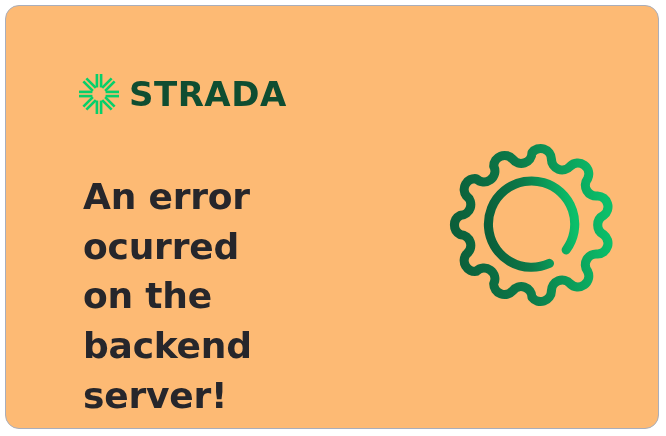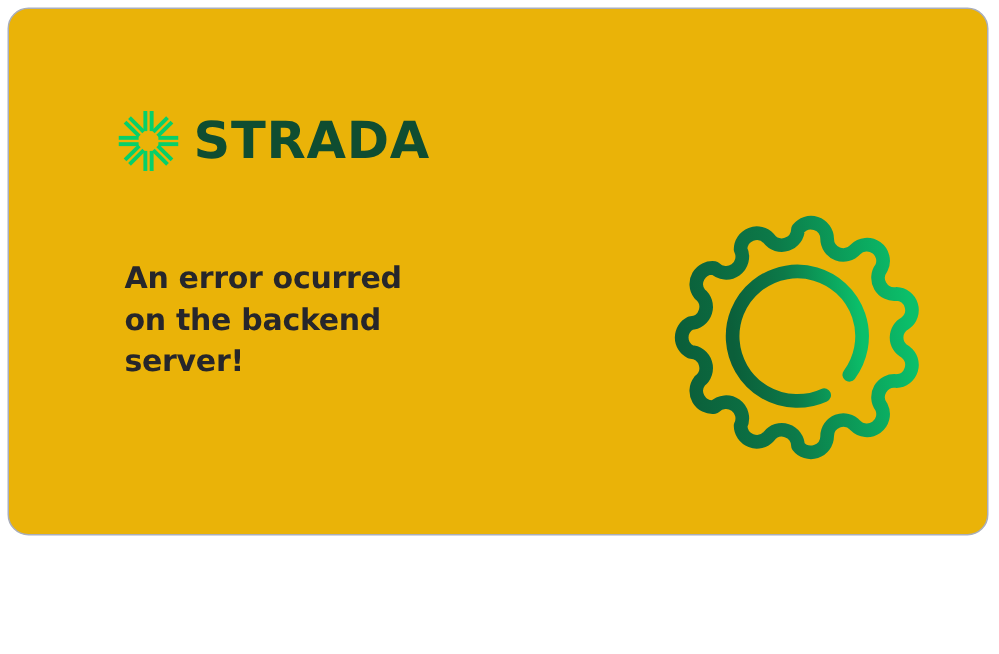--- a/index.html
+++ b/index.html
@@ -12,23 +12,23 @@
     height: 436px;
     font-family: "Liberation Sans", sans-serif;
     -webkit-font-smoothing: antialiased;
   }
 
   .error-card {
     position: absolute;
     left: 5px;
     top: 5px;
     width: 654px;
-    height: 352px;
+    height: 424px;
     box-sizing: border-box;
-    background: #eab308;
+    background: #fdba74;
     border: 1px solid #a9aebb;
     border-radius: 14px;
     overflow: hidden;
   }
 
   
   .brand {
     position: absolute;
     left: 73px;
     top: 68px;
@@ -52,21 +52,21 @@
     white-space: nowrap;
   }
 
   
   .message {
     position: absolute;
     left: 77px;
     top: 166px;
     width: 290px;
     font-family: "DejaVu Sans", sans-serif;
-    font-size: 20px;
+    font-size: 36px;
     font-weight: 700;
     line-height: 1.38;
     letter-spacing: -0.2px;
     color: #26262b;
     white-space: pre-line;
   }
 
   
   .gear-art {
     position: absolute;

